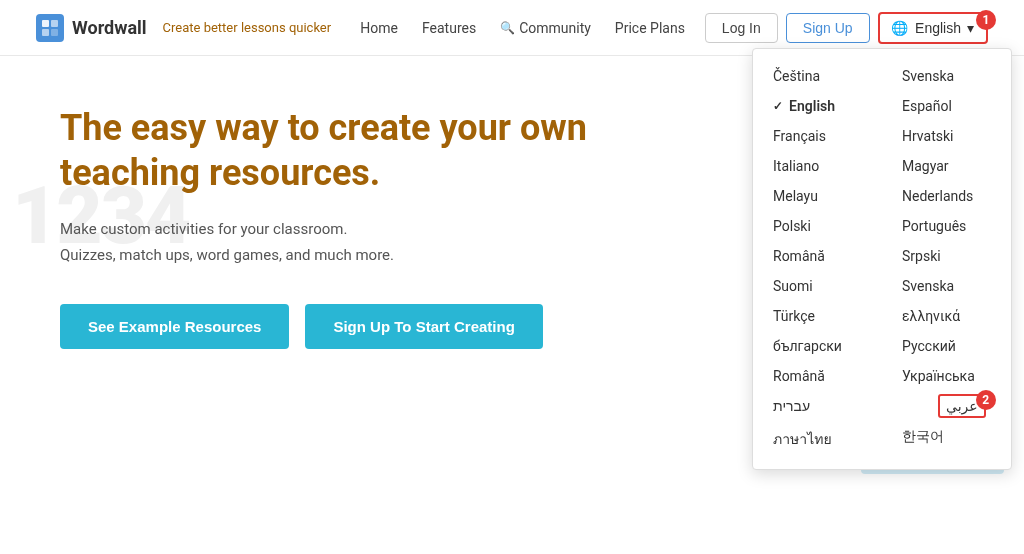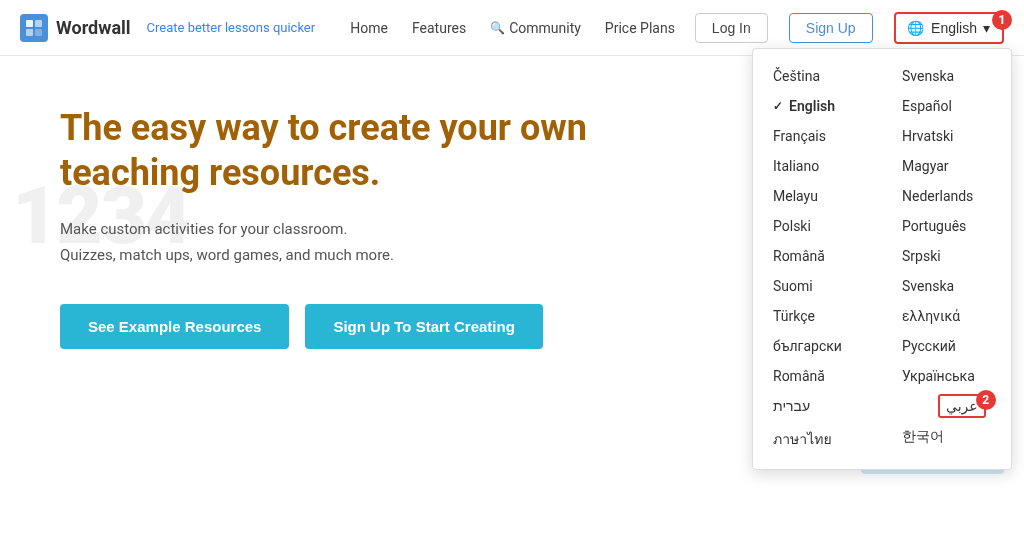--- a/index.html
+++ b/index.html
@@ -3,34 +3,34 @@
   <meta charset="utf-8">
   <style>
     * { box-sizing: border-box; margin: 0; padding: 0; }
     body { font-family: -apple-system, BlinkMacSystemFont, 'Segoe UI', Roboto, sans-serif; background: #000; width: 1024px; height: 554px; overflow: hidden; }
     
     .screen { width: 1024px; height: 554px; background: #fff; position: relative; overflow: hidden; }
     
     
     .header { 
       display: flex; align-items: center; height: 56px; 
-      padding: 0 20px; border-bottom: 1px solid #e8e8e8; 
+      padding: 0 36px; border-bottom: 1px solid #e8e8e8; 
       background: #fff; position: relative; z-index: 10;
     }
     .logo { display: flex; align-items: center; gap: 8px; font-weight: 700; font-size: 18px; color: #333; margin-right: 16px; }
     .logo-icon { width: 28px; height: 28px; background: #4a90d9; border-radius: 4px; display: flex; align-items: center; justify-content: center; }
     .logo-icon svg { width: 18px; height: 18px; }
-    .tagline { font-size: 13px; color: #3b82f6; margin-right: auto; }
+    .tagline { font-size: 13px; color: #a16207; margin-right: auto; }
     
     nav { display: flex; align-items: center; gap: 24px; margin-right: 20px; }
     nav a { font-size: 14px; color: #444; text-decoration: none; cursor: pointer; }
     .nav-community { display: flex; align-items: center; gap: 4px; }
     .search-icon-small { font-size: 12px; }
     
-    .header-actions { display: flex; align-items: center; gap: 21px; }
+    .header-actions { display: flex; align-items: center; gap: 8px; }
     .btn-login { 
       padding: 6px 16px; border: 1px solid #ccc; border-radius: 4px; 
       background: #fff; font-size: 14px; cursor: pointer; color: #444;
     }
     .btn-signup { 
       padding: 6px 16px; border: 1px solid #4a90d9; border-radius: 4px; 
       background: #fff; font-size: 14px; cursor: pointer; color: #4a90d9; font-weight: 500;
     }
     .btn-language { 
       display: flex; align-items: center; gap: 6px;

